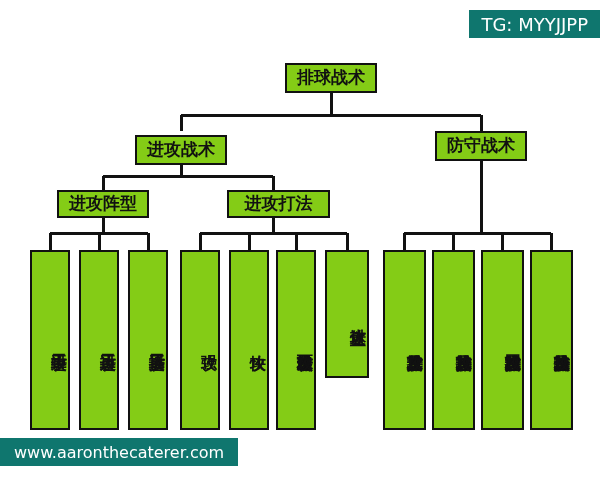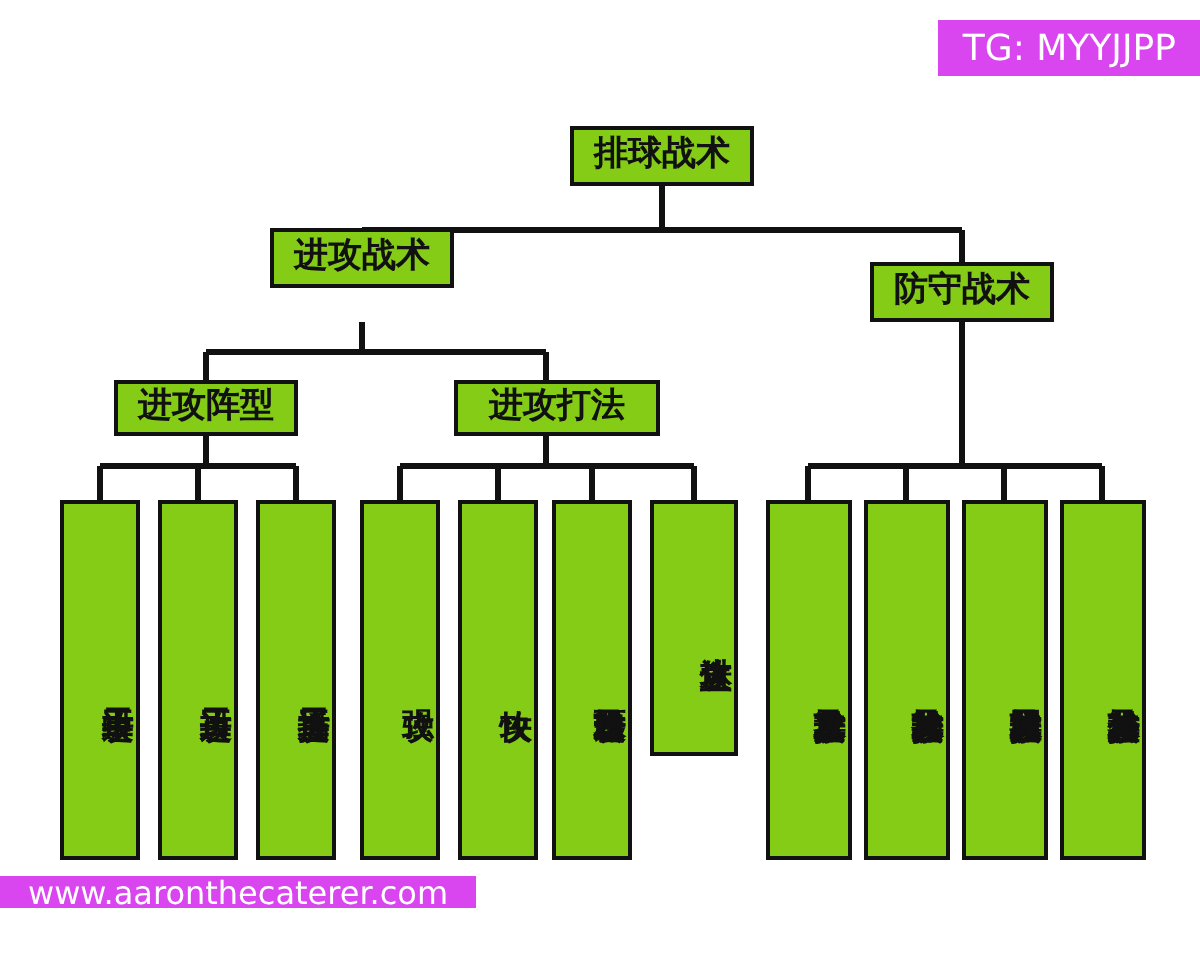--- a/index.html
+++ b/index.html
@@ -49,39 +49,39 @@
     justify-content: center;
     padding-top: 4px;
   }
   .node.vert span {
     writing-mode: vertical-rl;
     text-orientation: upright;
     display: block;
   }
   .watermark {
     position: absolute;
-    background: #d946ef;
+    background: #0f766e;
     color: #ffffff;
     display: flex;
     align-items: center;
     box-sizing: border-box;
     font-weight: 400;
   }
   #wm-top {
     right: 0px;
     top: 10px;
     height: 28px;
     padding: 0 12px 0 12px;
     font-size: 18px;
     justify-content: center;
   }
   #wm-bottom {
     left: 0px;
     top: 438px;
-    height: 16px;
+    height: 28px;
     padding: 0 14px 0 14px;
     font-size: 16px;
     justify-content: flex-end;
   }
 </style>
 </head>
 <body>
 
 <div id="root">
 
@@ -118,21 +118,21 @@
       <path d="M453,233 L453,250"></path>
       <path d="M502,233 L502,250"></path>
       <path d="M551,233 L551,250"></path>
     </g>
   </svg>
 
   <div class="node horiz" style="left:285px; top:63px; width:92px; height:30px;">
     <span>排球战术</span>
   </div>
 
-  <div class="node horiz" style="left:135px; top:114px; width:92px; height:30px;">
+  <div class="node horiz" style="left:135px; top:135px; width:92px; height:30px;">
     <span>进攻战术</span>
   </div>
   <div class="node horiz" style="left:435px; top:131px; width:92px; height:30px;">
     <span>防守战术</span>
   </div>
 
   <div class="node horiz" style="left:57px; top:190px; width:92px; height:28px;">
     <span>进攻阵型</span>
   </div>
   <div class="node horiz" style="left:227px; top:190px; width:103px; height:28px;">

